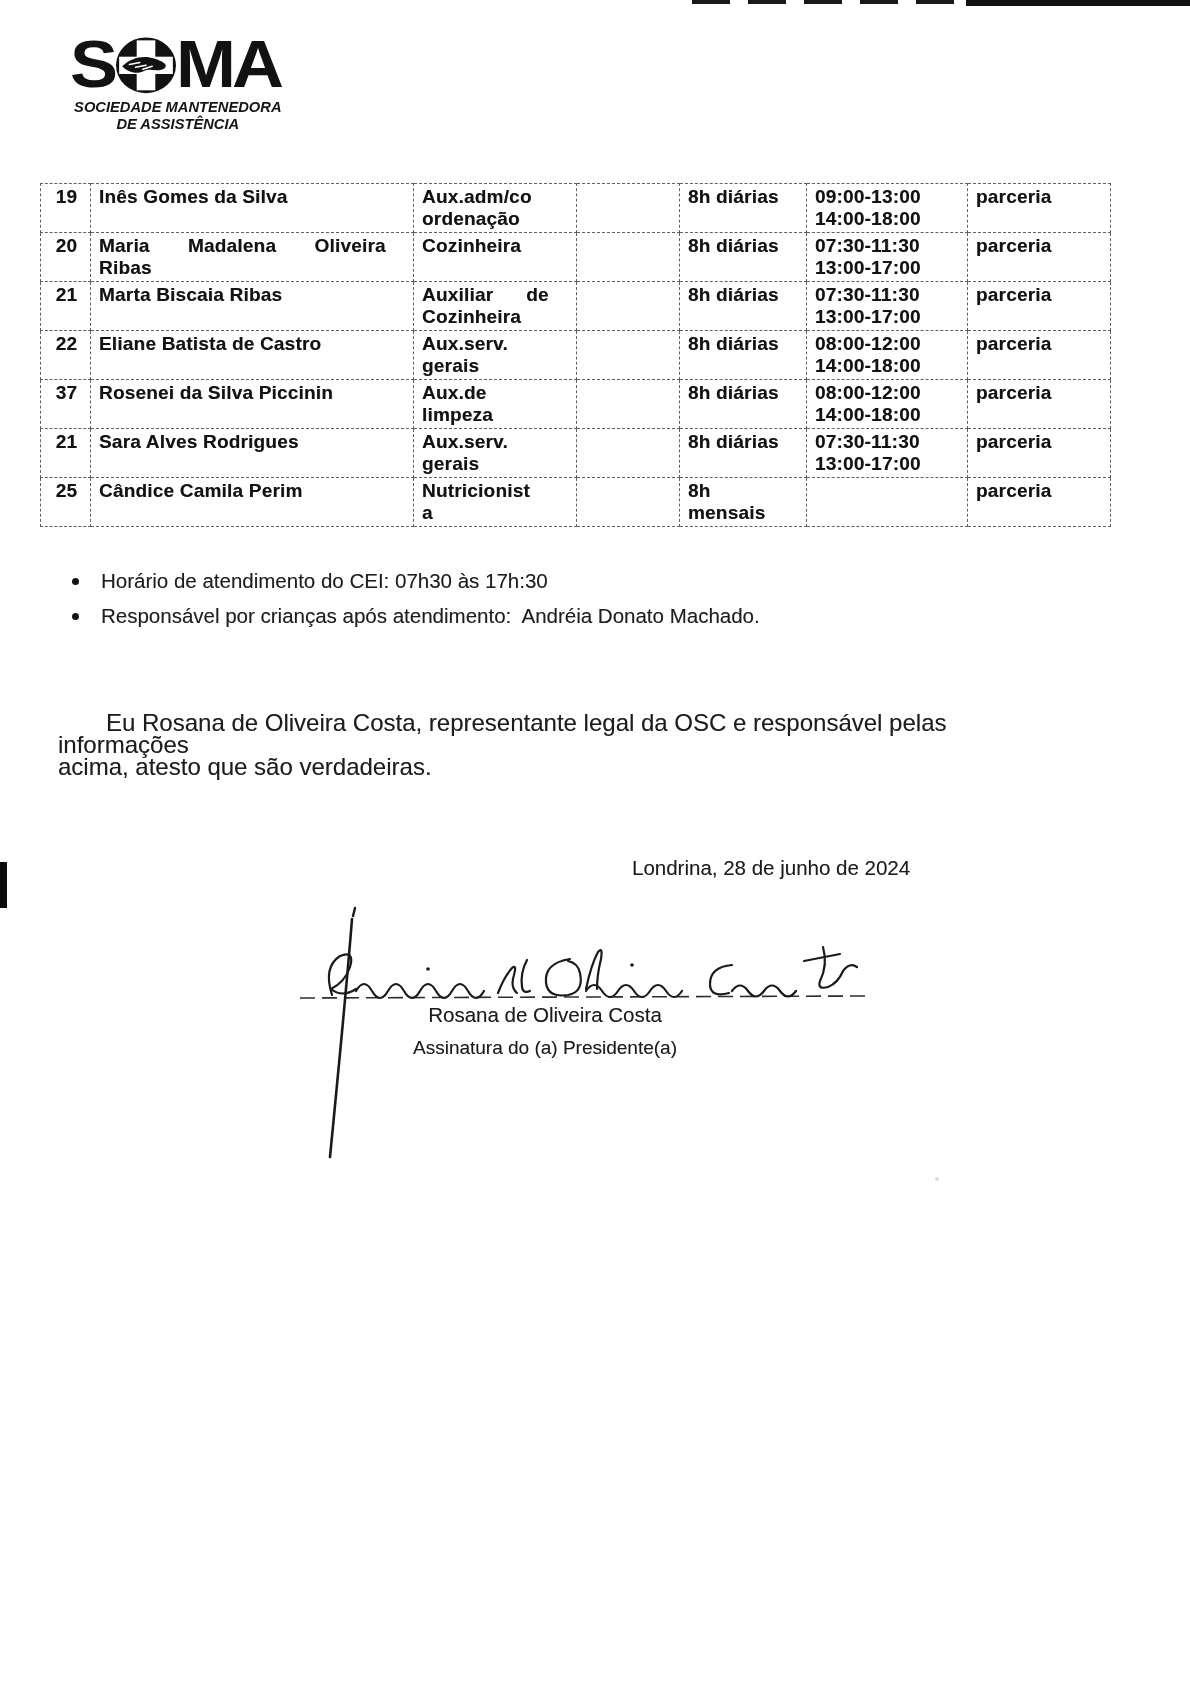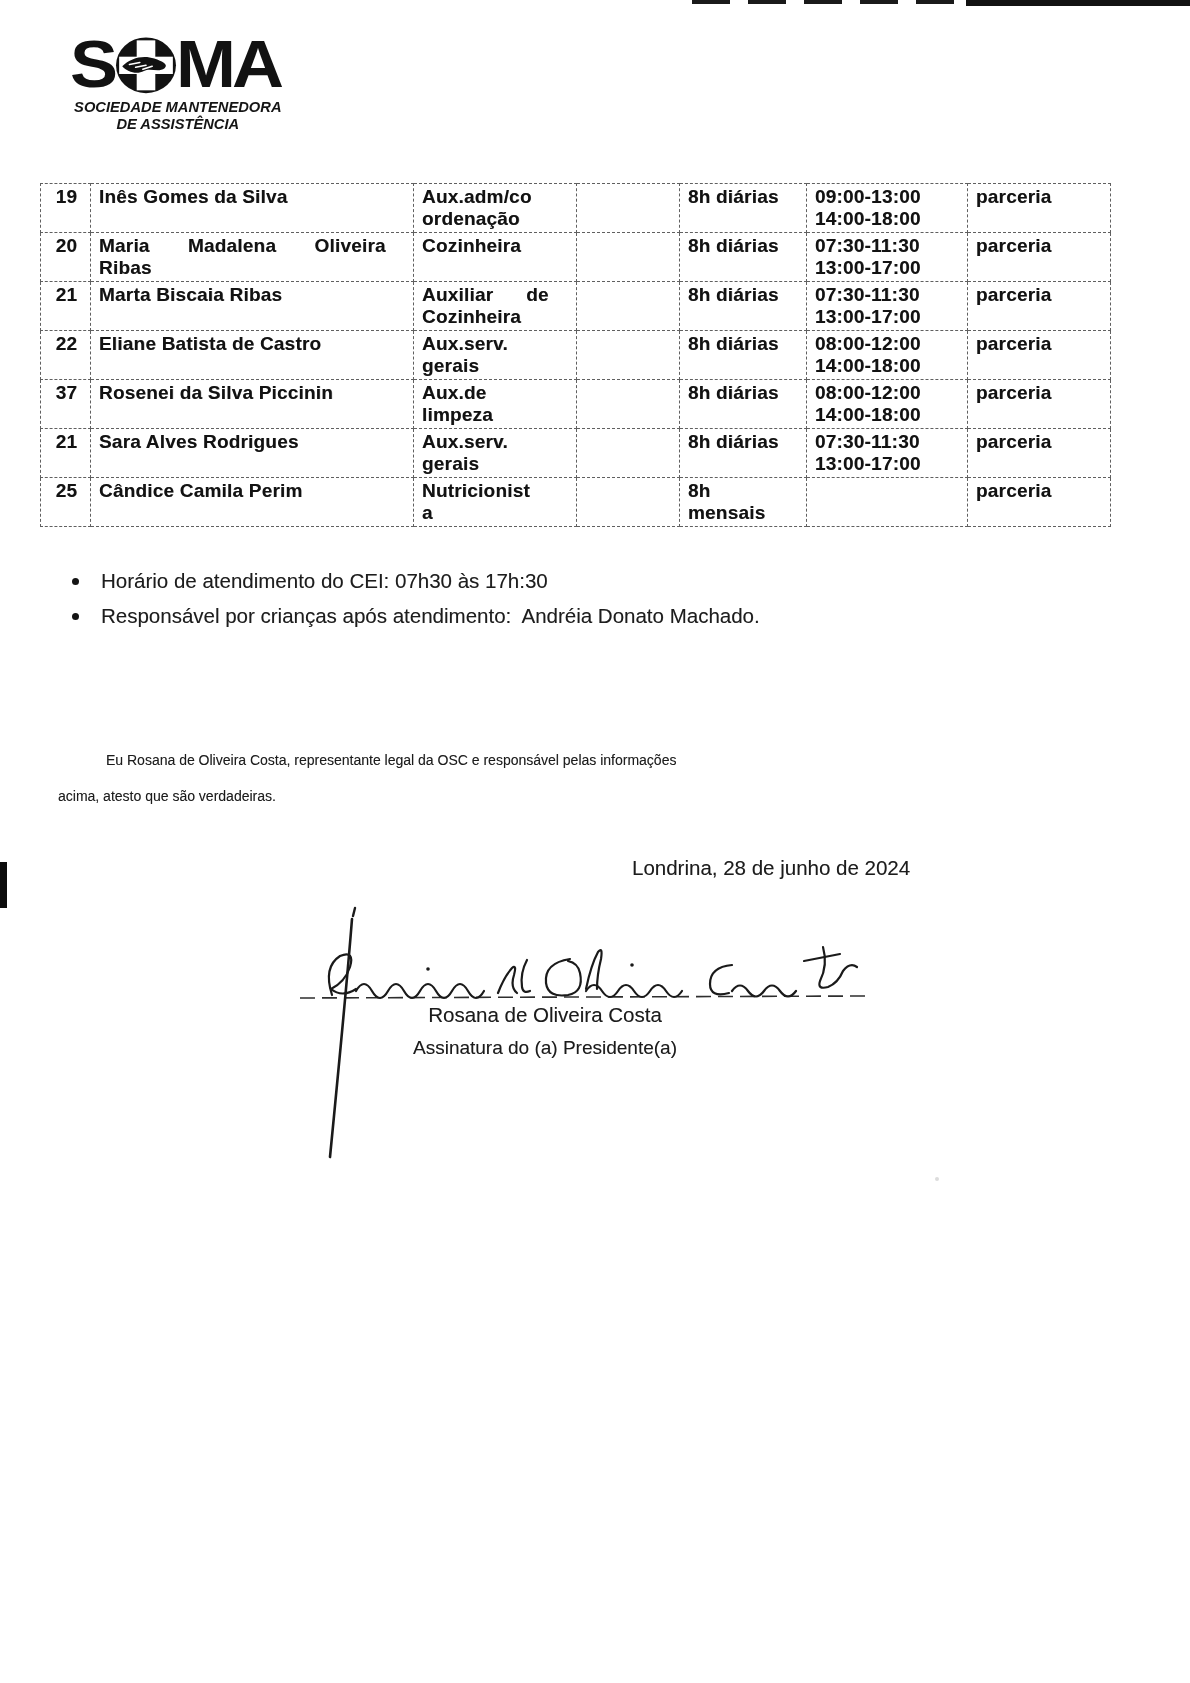--- a/index.html
+++ b/index.html
@@ -39,22 +39,22 @@
   td.col-num { text-align:center; padding-left:2px; padding-right:2px; }
   td.col-hours { padding-left:11px; }
   td.col-bond { padding-left:13px; }
   
   .notes { position:absolute; left:59px; top:567px; margin:2px; padding:0; list-style:none; }
   .notes li { position:relative; padding-left:40px; margin-bottom:11px;
     font-size:20.5px; font-weight:500; color:#1d1d1d; white-space:pre-wrap;
     text-shadow:0.2px 0.3px 0 rgba(30,30,30,0.35); }
   .notes li::before { content:''; position:absolute; left:11px; top:9px;
     width:7px; height:7px; border-radius:50%; background:#141414; }
-  .attestation { position:absolute; left:58px; top:728px; width:965px;
-    font-size:14px; font-weight:500; line-height:36px; text-indent:48px;
+  .attestation { position:absolute; left:58px; top:688px; width:965px;
+    font-size:24px; font-weight:500; line-height:22px; text-indent:48px;
     white-space:pre-line; color:#1c1c1c; text-shadow:0.2px 0.3px 0 rgba(30,30,30,0.35); }
   .date-line { position:absolute; left:632px; top:856px; font-size:20.5px;
     font-weight:500; color:#1c1c1c; text-shadow:0.2px 0.3px 0 rgba(30,30,30,0.35); }
   
   .sig-svg { position:absolute; left:280px; top:905px; }
   .printed-name { position:absolute; left:330px; top:1003px; width:430px;
     text-align:center; font-size:20.5px; font-weight:500; color:#1b1b1b;
     text-shadow:0.2px 0.3px 0 rgba(30,30,30,0.35); }
   .sig-caption { position:absolute; left:330px; top:1037px; width:430px;
     text-align:center; font-size:19px; font-weight:500; color:#1b1b1b;

